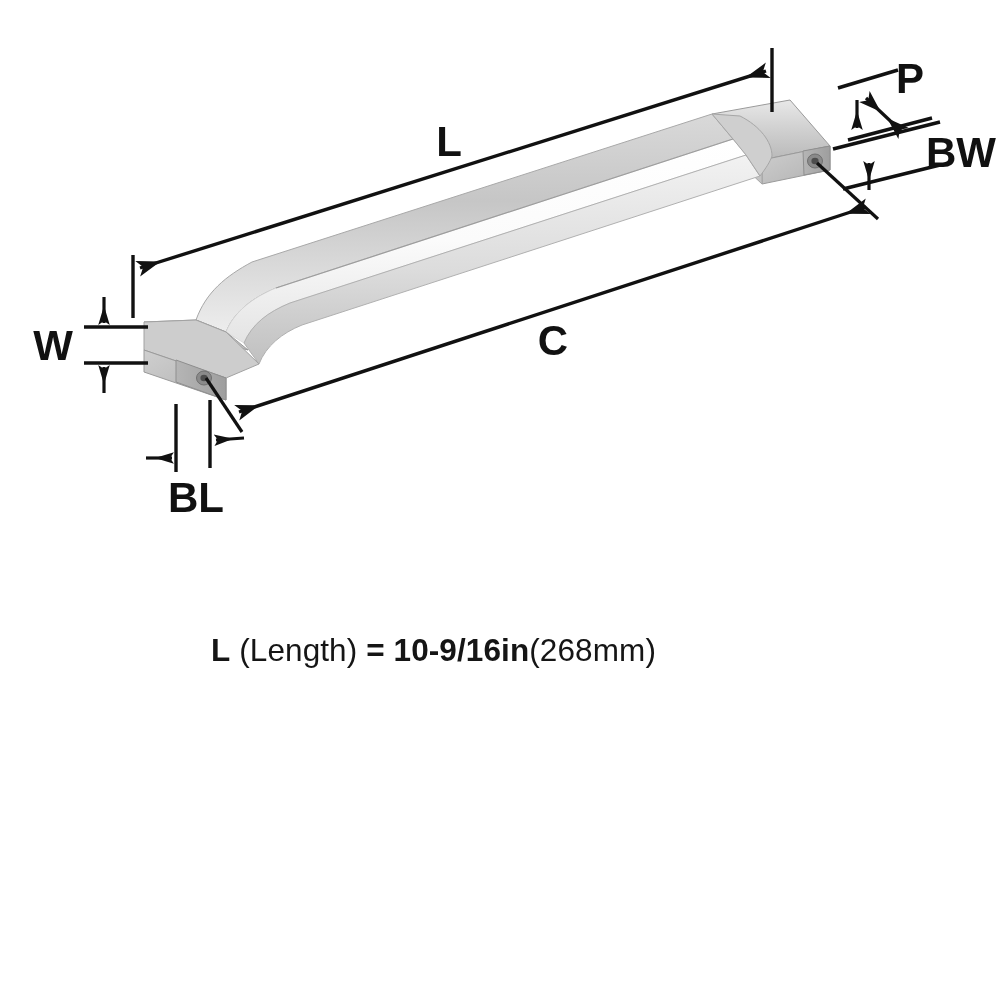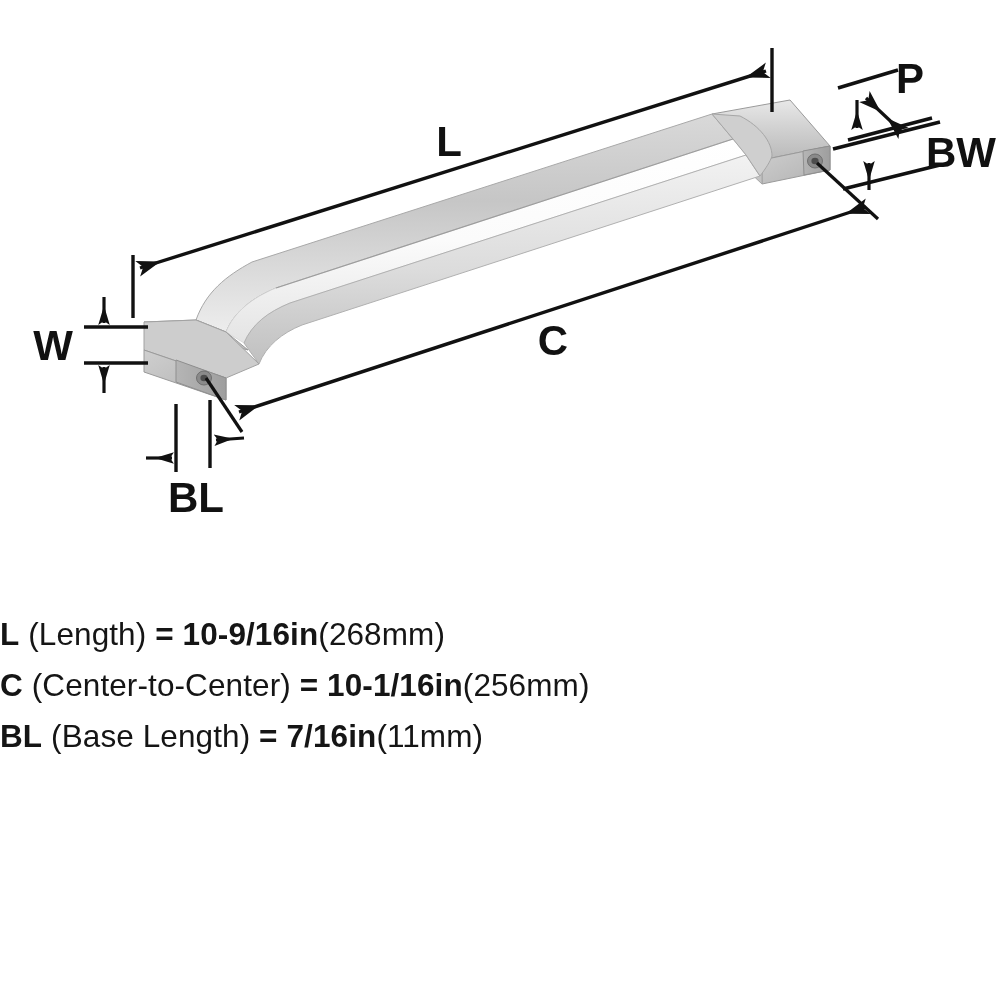--- a/index.html
+++ b/index.html
@@ -32,22 +32,23 @@
 
   .dim-label {
     font-family: "Liberation Sans", sans-serif;
     font-weight: bold;
     fill: #111111;
   }
 
   #spec-list {
     position: absolute;
     left: 0;
-    top: 609px;
+    top: 625px;
     width: 867px;
+    text-align: center;
   }
   .spec-line {
     font-size: 31.5px;
     line-height: 51px;
     white-space: nowrap;
     letter-spacing: 0.1px;
     color: #151515;
   }
   .spec-key {
     font-weight: bold;
@@ -248,28 +249,16 @@
 
   <div class="spec-line">
     <span class="spec-key">L</span>
     <span class="spec-name">(Length)</span>
     <span class="spec-eq">=</span>
     <span class="spec-imperial">10-9/16in</span><span class="spec-metric">(268mm)</span>
   </div>
 
 
 
-  <div class="spec-line">
-    <span class="spec-key">C</span>
-    <span class="spec-name">(Center-to-Center)</span>
-    <span class="spec-eq">=</span>
-    <span class="spec-imperial">10-1/16in</span><span class="spec-metric">(256mm)</span>
-  </div>
-
-  <div class="spec-line">
-    <span class="spec-key">BL</span>
-    <span class="spec-name">(Base Length)</span>
-    <span class="spec-eq">=</span>
-    <span class="spec-imperial">7/16in</span><span class="spec-metric">(11mm)</span>
-  </div>
+
 
 
 </div>
 
 </body></html>

